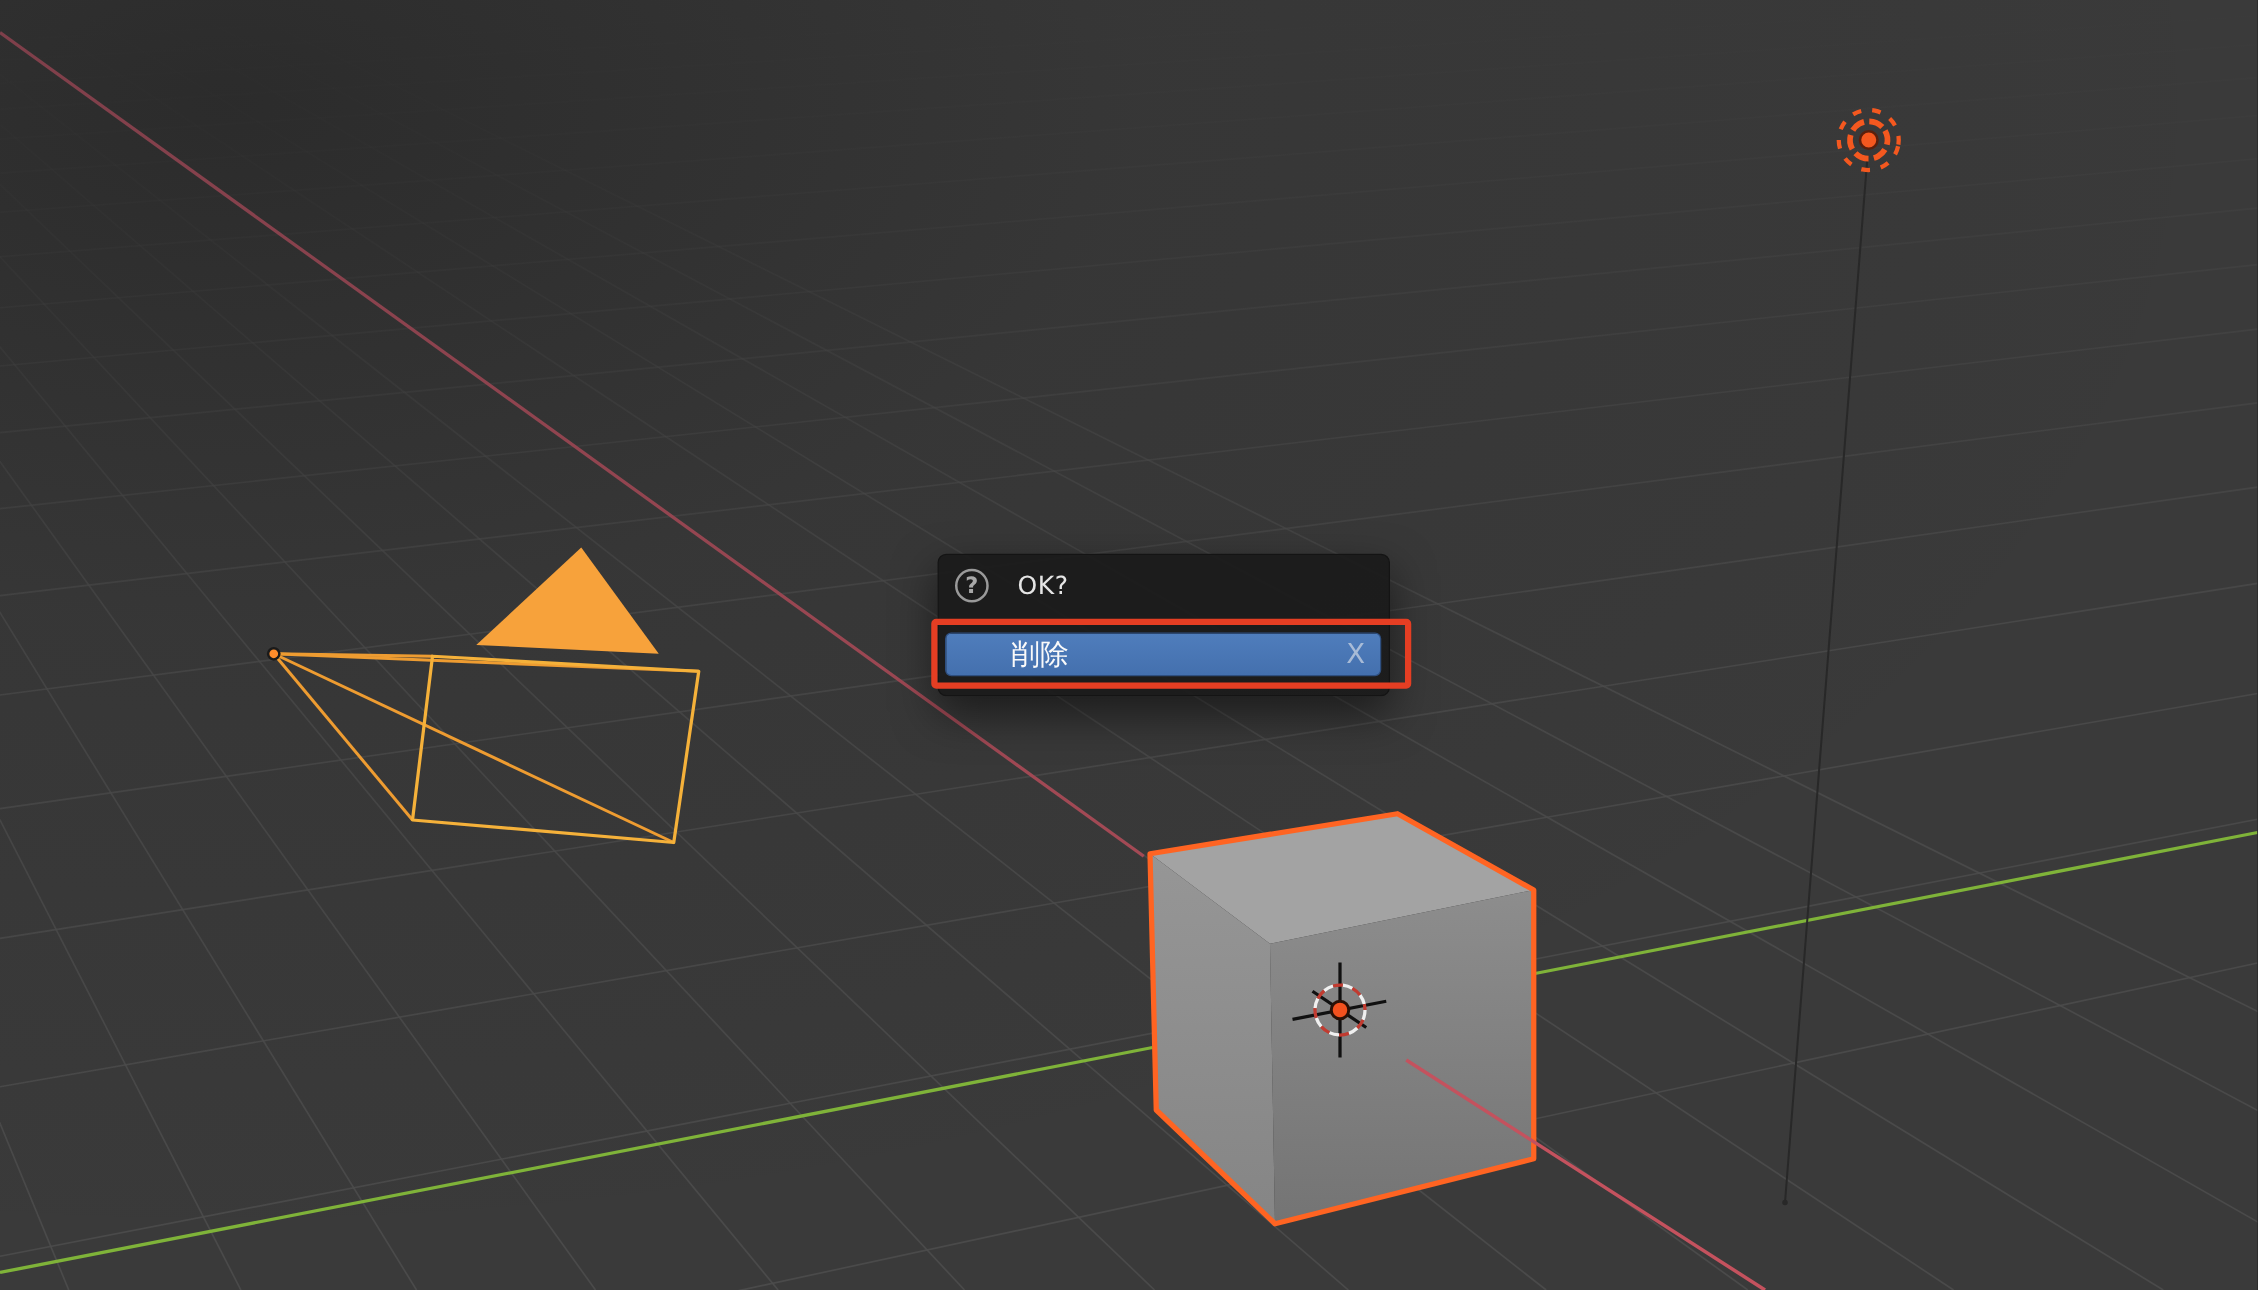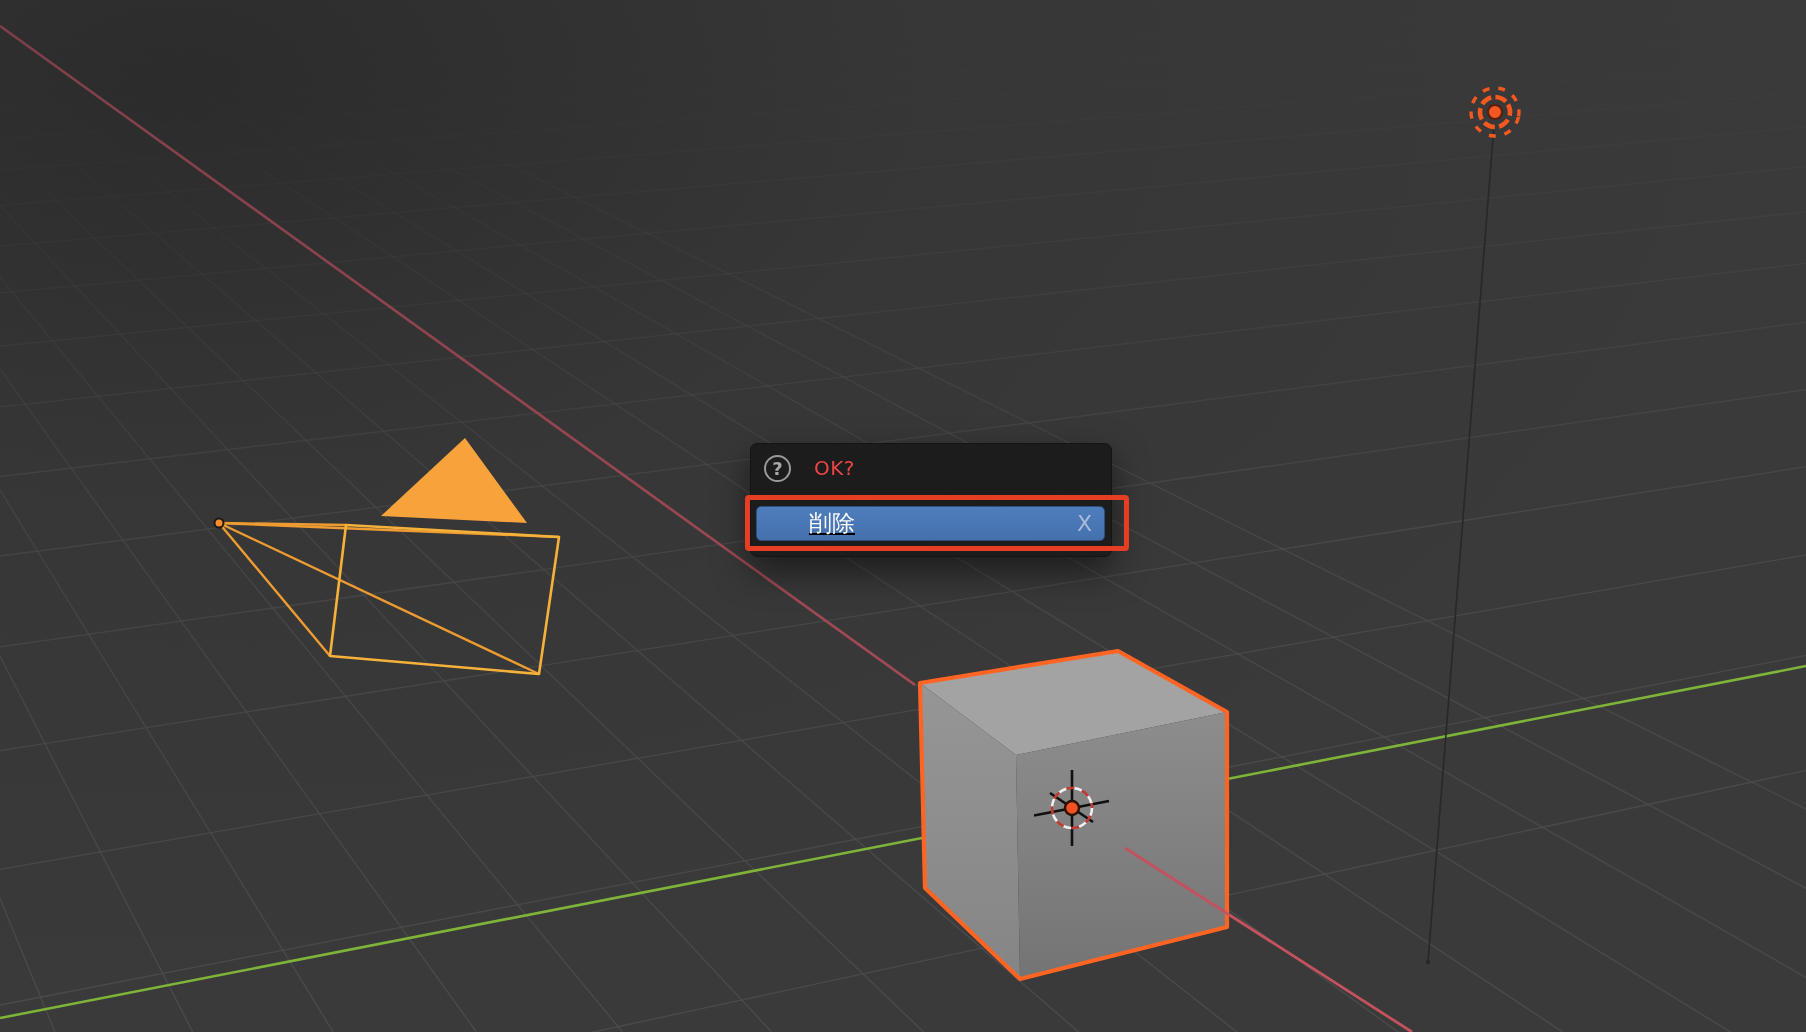--- a/index.html
+++ b/index.html
@@ -8,24 +8,24 @@
   #scene{position:absolute;left:0;top:0;}
 
   
   .popup{position:absolute;left:750px;top:443px;width:360px;height:112px;
          background:rgba(28,28,28,0.97);border:1px solid #141414;border-radius:7px;
          box-shadow:0 14px 34px rgba(0,0,0,0.5);z-index:5;}
   .popup-header{position:absolute;left:0;top:0;right:0;height:48px;display:flex;align-items:center;}
   .qicon{width:27px;height:27px;margin-left:13px;border:2px solid #9a9a9a;border-radius:50%;
          color:#a8a8a8;font-size:18px;font-weight:bold;display:flex;align-items:center;justify-content:center;
          box-sizing:border-box;flex:0 0 auto;}
-  .popup-title{margin-left:23px;font-size:20px;color:#ef4444;letter-spacing:0.5px;}
+  .popup-title{margin-left:23px;font-size:20px;color:#e5e5e5;letter-spacing:0.5px;}
   .confirm-btn{position:absolute;left:5px;top:62px;width:349px;height:35px;
          background:linear-gradient(#4f7dbc,#4470ae);border:1px solid #2e4f80;border-radius:5px;
-         box-sizing:border-box;display:flex;align-items:center;cursor:pointer;text-decoration:underline;}
+         box-sizing:border-box;display:flex;align-items:center;cursor:pointer;}
   .confirm-btn .btn-label{margin-left:52px;font-size:23px;color:#fafafa;}
   .confirm-btn .shortcut{position:absolute;right:12px;top:4px;font-size:22px;color:#c7d2e2;opacity:0.75;}
   
   .highlight-rect{position:absolute;left:745px;top:495px;width:384px;height:56px;
          border:5px solid #e53e23;border-radius:4px;box-sizing:border-box;z-index:9;pointer-events:none;}
 </style>
 </head>
 <body>
 
 <div class="stage">

